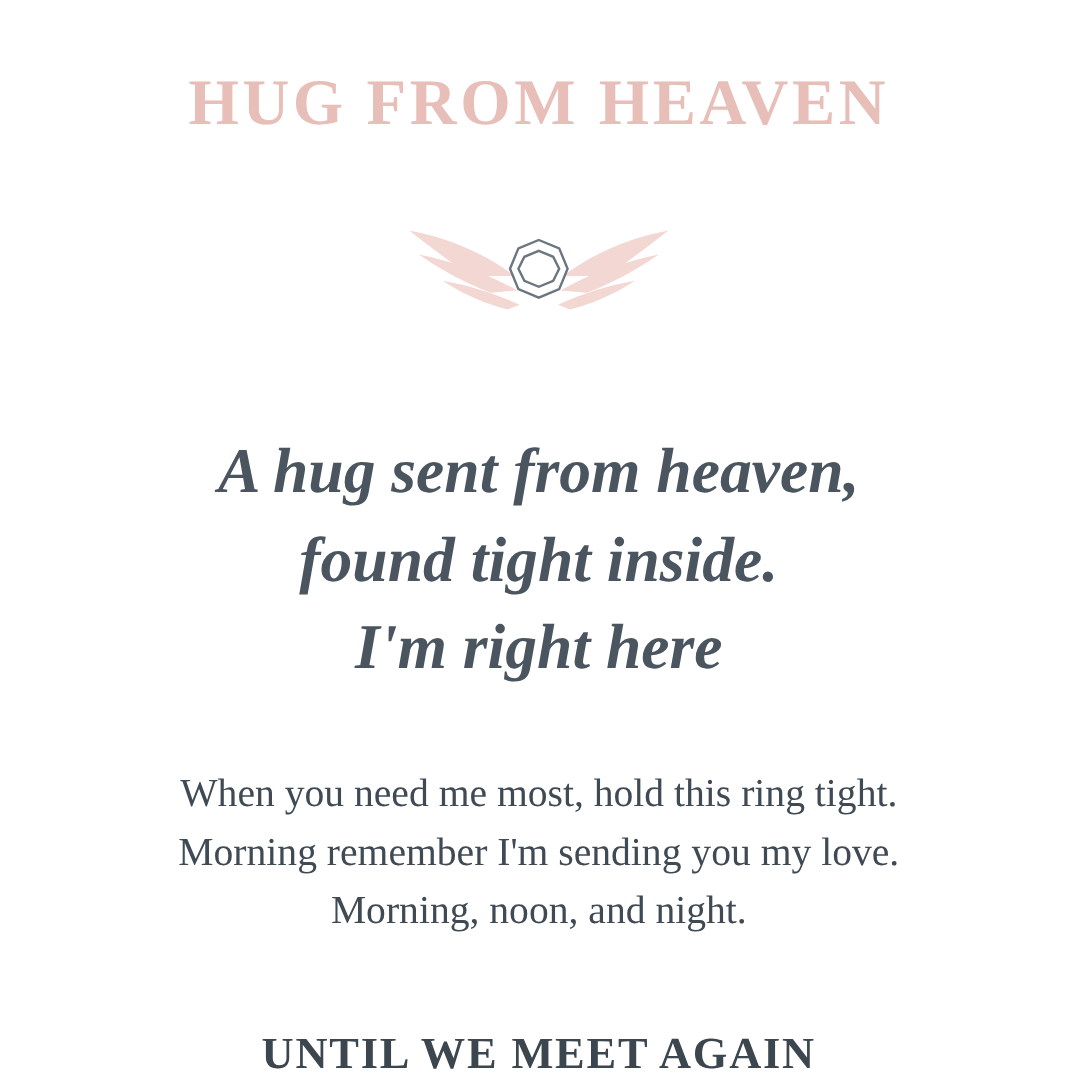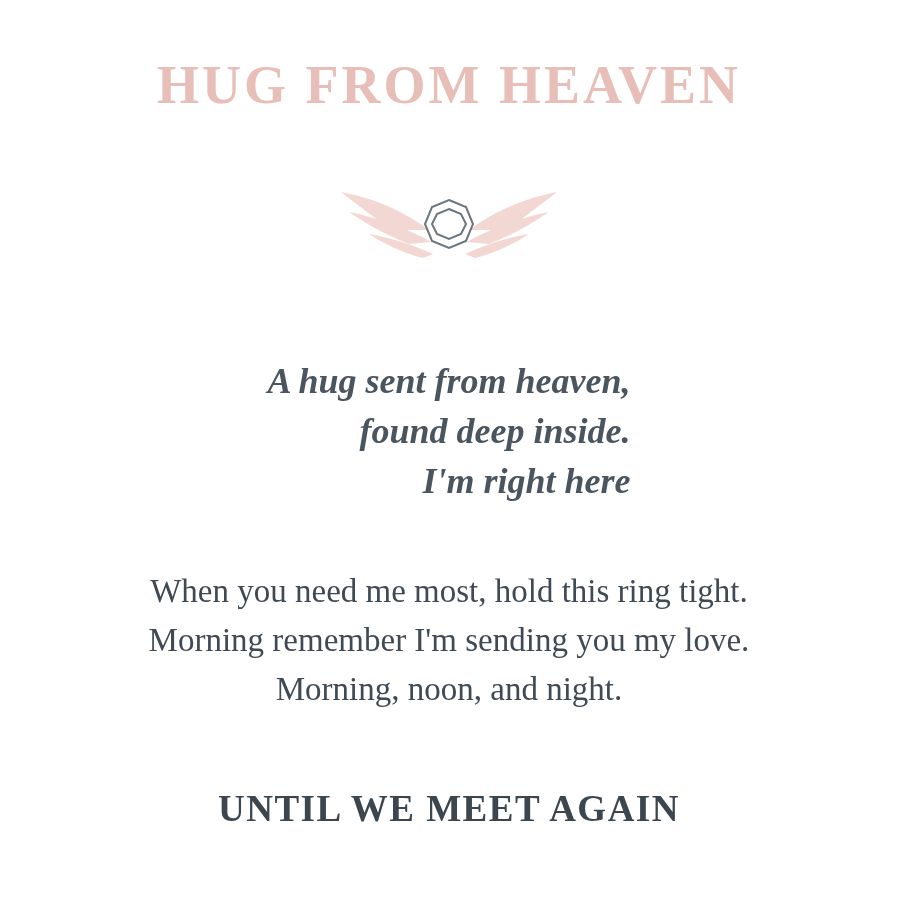--- a/index.html
+++ b/index.html
@@ -41,24 +41,24 @@
     height: 110px;
     display: flex;
     align-items: center;
     justify-content: center;
   }
   .poem-main {
     margin-top: 18px;
     font-family: "Liberation Serif", serif;
     font-style: italic;
     font-weight: bold;
-    font-size: 36px;
+    font-size: 53px;
     line-height: 1.38;
     color: #4a555f;
-    text-align: right;
+    text-align: center;
   }
   .poem-main div {
     white-space: nowrap;
   }
   .poem-sub {
     margin-top: 20px;
     font-family: "Liberation Serif", serif;
     font-size: 33px;
     line-height: 1.48;
     color: #3f4a54;
@@ -97,21 +97,21 @@
       </g>
       <g fill="none" stroke="#6b7680" stroke-width="2">
         <polygon points="170,22 187,29 194,46 187,63 170,70 153,63 146,46 153,29"></polygon>
         <polygon points="170,31 182,36 187,46 182,56 170,61 158,56 153,46 158,36"></polygon>
       </g>
     </svg>
   </div>
 
   <div class="poem-main">
     <div>A hug sent from heaven,</div>
-    <div>found deep inside.</div>
+    <div>found tight inside.</div>
     <div>I'm right here</div>
   </div>
 
   <div class="poem-sub">
     <div>When you need me most, hold this ring tight.</div>
     <div>Morning remember I'm sending you my love.</div>
     <div>Morning, noon, and night.</div>
   </div>
 
   <div class="closing">UNTIL WE MEET AGAIN</div>

